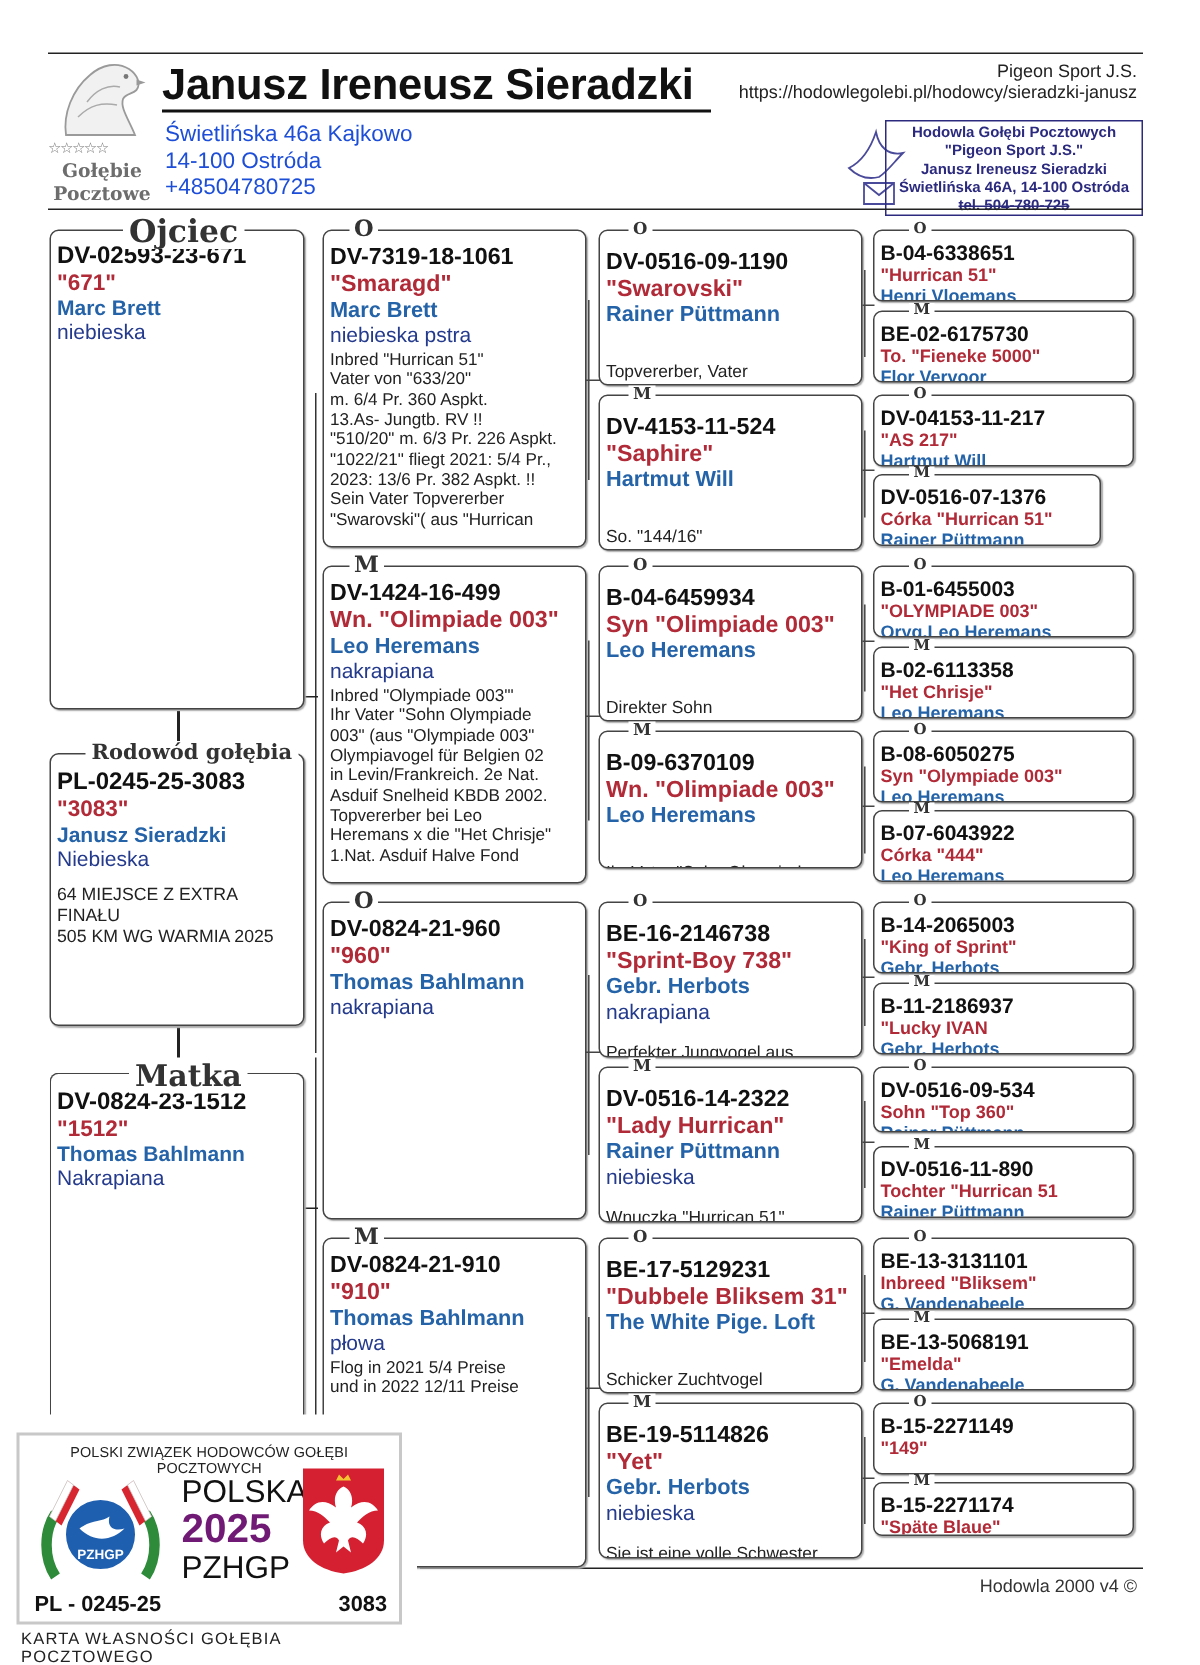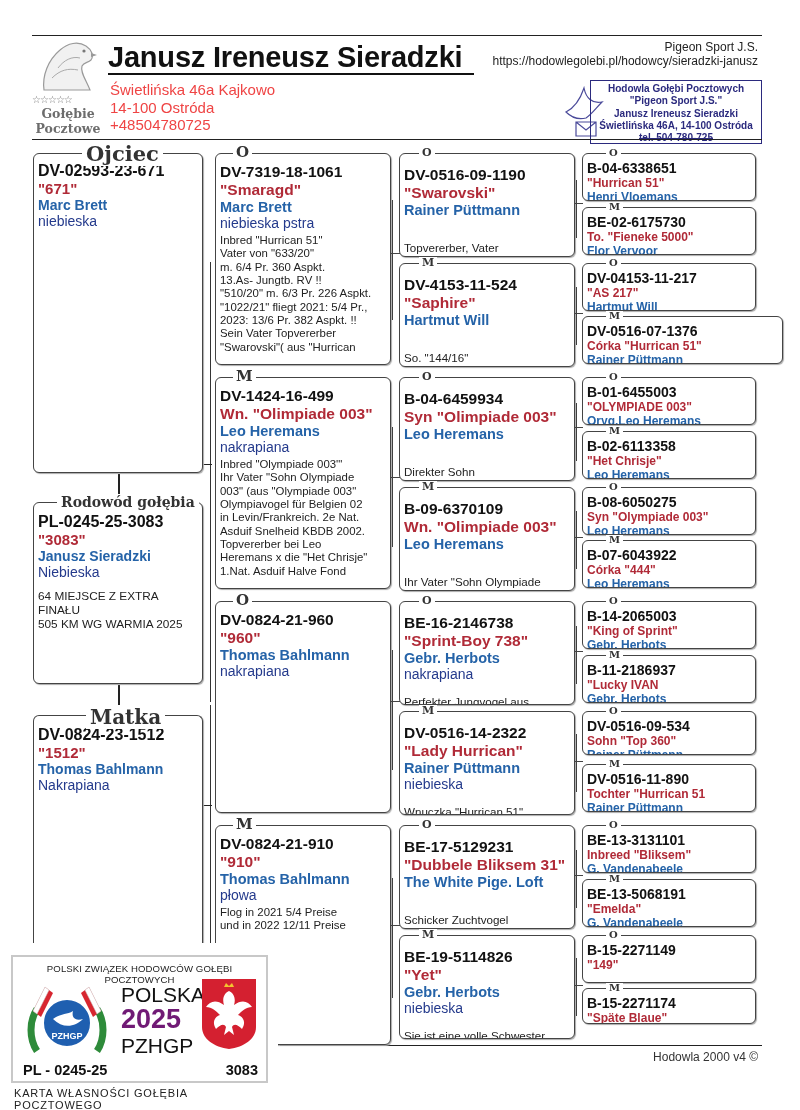--- a/index.html
+++ b/index.html
@@ -9,21 +9,21 @@
   .hline { position: absolute; background: #222; height: 1px; }
   .vline { position: absolute; background: #333; width: 1px; }
 
   
   .logo { left: 30px; top: 38px; width: 74px; height: 98px; }
   .logo .bird { position: absolute; left: 8px; top: 0; width: 60px; height: 54px; }
   .logo .stars { position: absolute; left: 2px; top: 56px; font-size: 10px; color: #777; letter-spacing: -1px; font-family: "DejaVu Sans", sans-serif; }
   .logo .lbl { position: absolute; left: 0; width: 76px; text-align: center; font-family: "DejaVu Serif", serif; font-weight: bold; color: #6d6d6d; font-size: 12.5px; }
   .title { left: 108px; top: 41px; font-size: 29px; font-weight: bold; color: #111; letter-spacing: -0.2px; }
   .title-rule { left: 108px; top: 73px; width: 366px; height: 2px; background: #111; }
-  .addr { left: 110px; font-size: 15px; color: #ef4444; }
+  .addr { left: 110px; font-size: 15px; color: #1d4ed8; }
   .ps-name { right: 42px; top: 40px; font-size: 12px; color: #222; }
   .ps-url { right: 42px; top: 54px; font-size: 12px; color: #222; }
   .stamp { left: 590px; top: 80px; width: 172px; height: 64px; border: 1.5px solid #2b2a7e; color: #2b2a7e; font-weight: bold; font-size: 10px; text-align: center; line-height: 12.3px; padding-top: 2px; }
   .stamp-bird { left: 562px; top: 78px; width: 48px; height: 62px; }
 
   
   .card { position: absolute; border: 1.3px solid #444; border-radius: 6px; background: #fff; box-shadow: 1px 1px 1px #aaa; overflow: hidden; }
   .card .inner { position: absolute; left: 4px; top: 0; right: 3px; }
   .tag { position: absolute; background: #fff; font-family: "DejaVu Serif", serif; font-weight: bold; color: #333; padding: 0 3px; line-height: 1; z-index: 2; }
   .ring { font-weight: bold; color: #111; white-space: nowrap; }
@@ -278,21 +278,21 @@
 <div class="card g3" style="left: 399px; top: 377px; width: 176px; height: 104px;">
     <div class="inner" style="top: 12px;">
       <div class="ring">B-04-6459934</div>
       <div class="nm">Syn "Olimpiade 003"</div>
       <div class="br">Leo Heremans</div>
       <div class="col" style="min-height: 0px;"></div>
       <div class="note" style="position: absolute; top: 75px; white-space: nowrap;">Direkter Sohn</div>
     </div>
   </div>
 <div class="tag" style="left: 419px; top: 370.95px; font-size: 11px;">O</div>
-<div class="card g3" style="left: 399px; top: 487px; width: 176px; height: 104px;">
+<div class="card g3" style="left: 399px; top: 487px; width: 176px; height: 92px;">
     <div class="inner" style="top: 12px;">
       <div class="ring">B-09-6370109</div>
       <div class="nm">Wn. "Olimpiade 003"</div>
       <div class="br">Leo Heremans</div>
       <div class="col" style="min-height: 0px;"></div>
       <div class="note" style="position: absolute; top: 75px; white-space: nowrap;">Ihr Vater "Sohn Olympiade</div>
     </div>
   </div>
 <div class="tag" style="left: 419px; top: 480.95px; font-size: 11px;">M</div>
 <div class="card g3" style="left: 399px; top: 601px; width: 176px; height: 104px;">
@@ -352,21 +352,21 @@
   </div>
 <div class="tag" style="left: 606px; top: 201.5px; font-size: 10px;">M</div>
 <div class="card g4" style="left: 582px; top: 263px; width: 174px; height: 48px;">
     <div class="inner" style="top: 7px;">
       <div class="ring">DV-04153-11-217</div>
       <div class="nm">"AS 217"</div>
       <div class="br">Hartmut Will</div>
     </div>
   </div>
 <div class="tag" style="left: 606px; top: 257.5px; font-size: 10px;">O</div>
-<div class="card g4" style="left: 582px; top: 316px; width: 201px; height: 48px;">
+<div class="card g4" style="left: 582px; top: 316px; width: 152px; height: 48px;">
     <div class="inner" style="top: 7px;">
       <div class="ring">DV-0516-07-1376</div>
       <div class="nm">Córka "Hurrican 51"</div>
       <div class="br">Rainer Püttmann</div>
     </div>
   </div>
 <div class="tag" style="left: 606px; top: 310.5px; font-size: 10px;">M</div>
 <div class="card g4" style="left: 582px; top: 377px; width: 174px; height: 48px;">
     <div class="inner" style="top: 7px;">
       <div class="ring">B-01-6455003</div>

